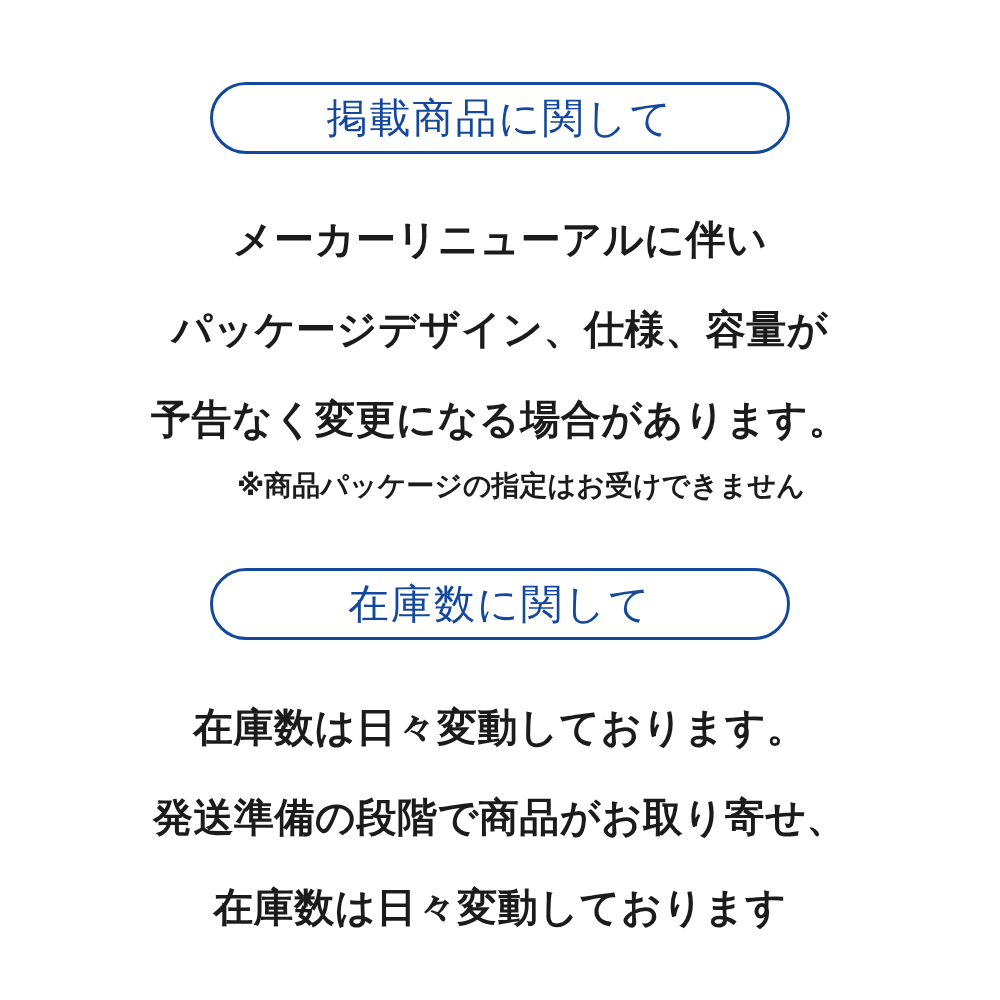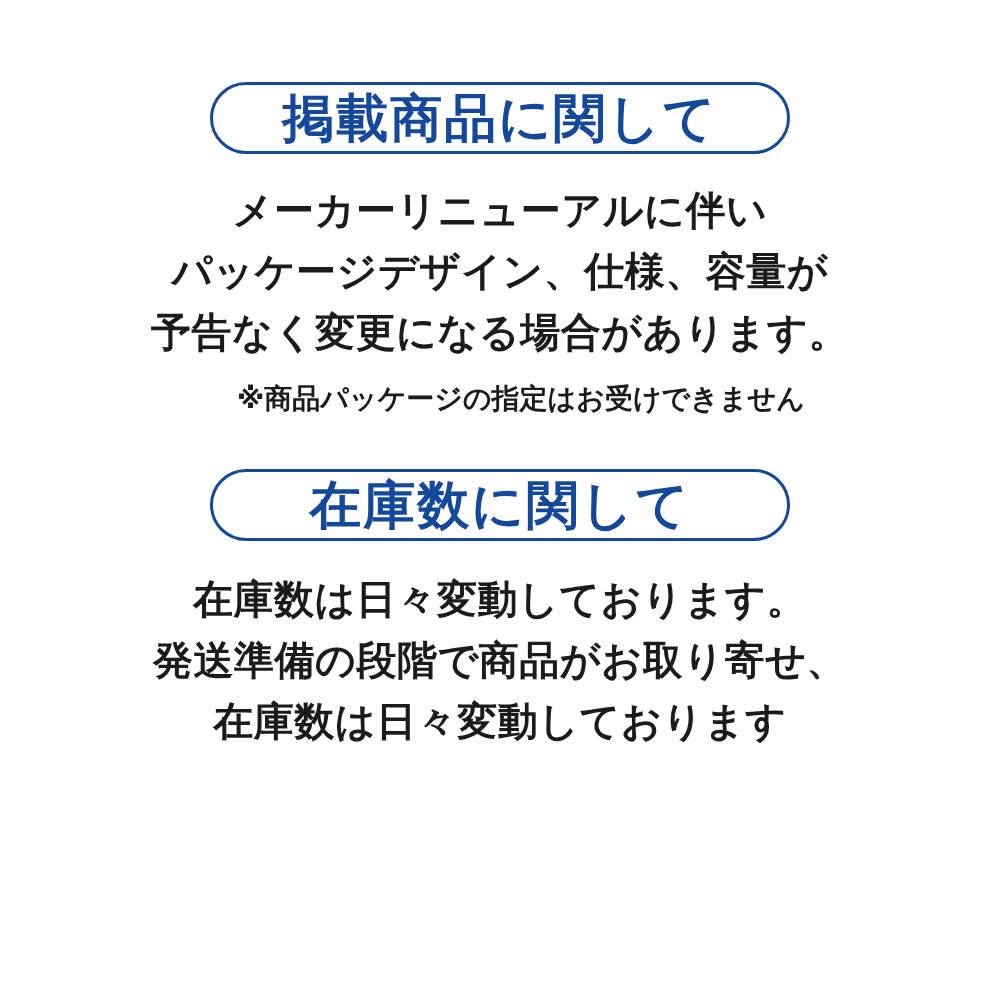--- a/index.html
+++ b/index.html
@@ -31,50 +31,51 @@
     width: 580px;
     height: 72px;
     display: flex;
     align-items: center;
     justify-content: center;
     box-sizing: border-box;
     background: #ffffff;
   }
   .pill-label {
     color: #14489b;
-    font-size: 52px;
-    font-weight: bold;
+    font-size: 41px;
+    font-weight: normal;
     letter-spacing: 2px;
     line-height: 1;
     white-space: nowrap;
   }
 
   .body-block {
     text-align: center;
     color: #1b1b1b;
     font-weight: bold;
     letter-spacing: 0.5px;
   }
   .body-line {
     font-size: 40px;
     line-height: 61px;
     white-space: nowrap;
+    margin-top: 29px;
   }
   .note-line {
     font-size: 28px;
     line-height: 44px;
     font-weight: bold;
     color: #1b1b1b;
     white-space: nowrap;
     letter-spacing: 0px;
   }
 
   .section-one-body { margin-top: 26px; }
   .section-one-note { margin-top: 14px; margin-left: 42px; }
-  .section-two-pill { margin-top: 48px; }
+  .section-two-pill { margin-top: 60px; }
   .section-two-body { margin-top: 28px; }
 </style>
 </head>
 <body>
 
 <div class="page">
 
   <div class="pill">
     <span class="pill-label">掲載商品に関して</span>
   </div>

